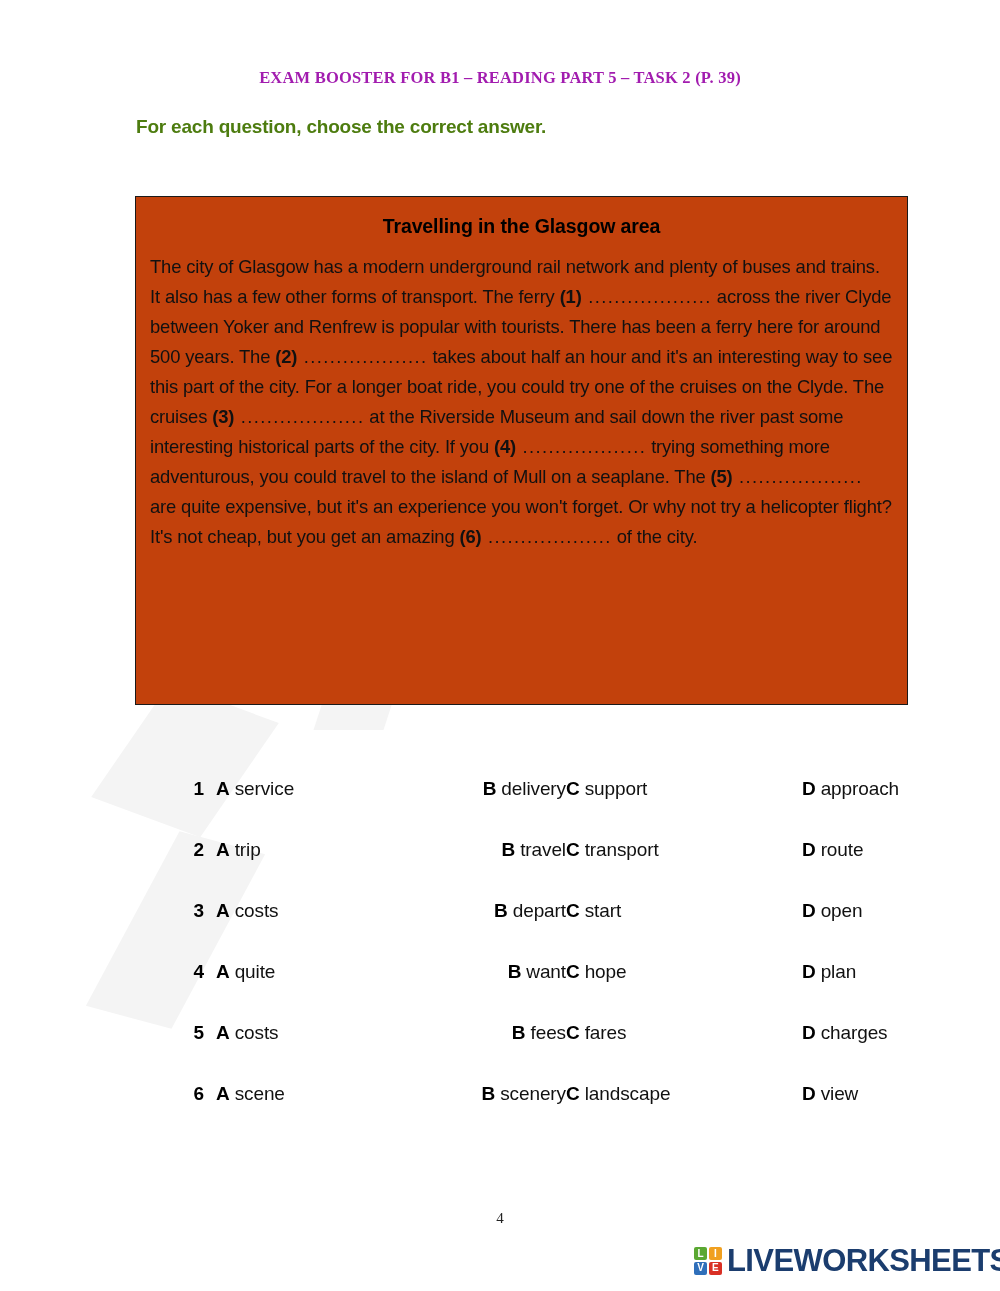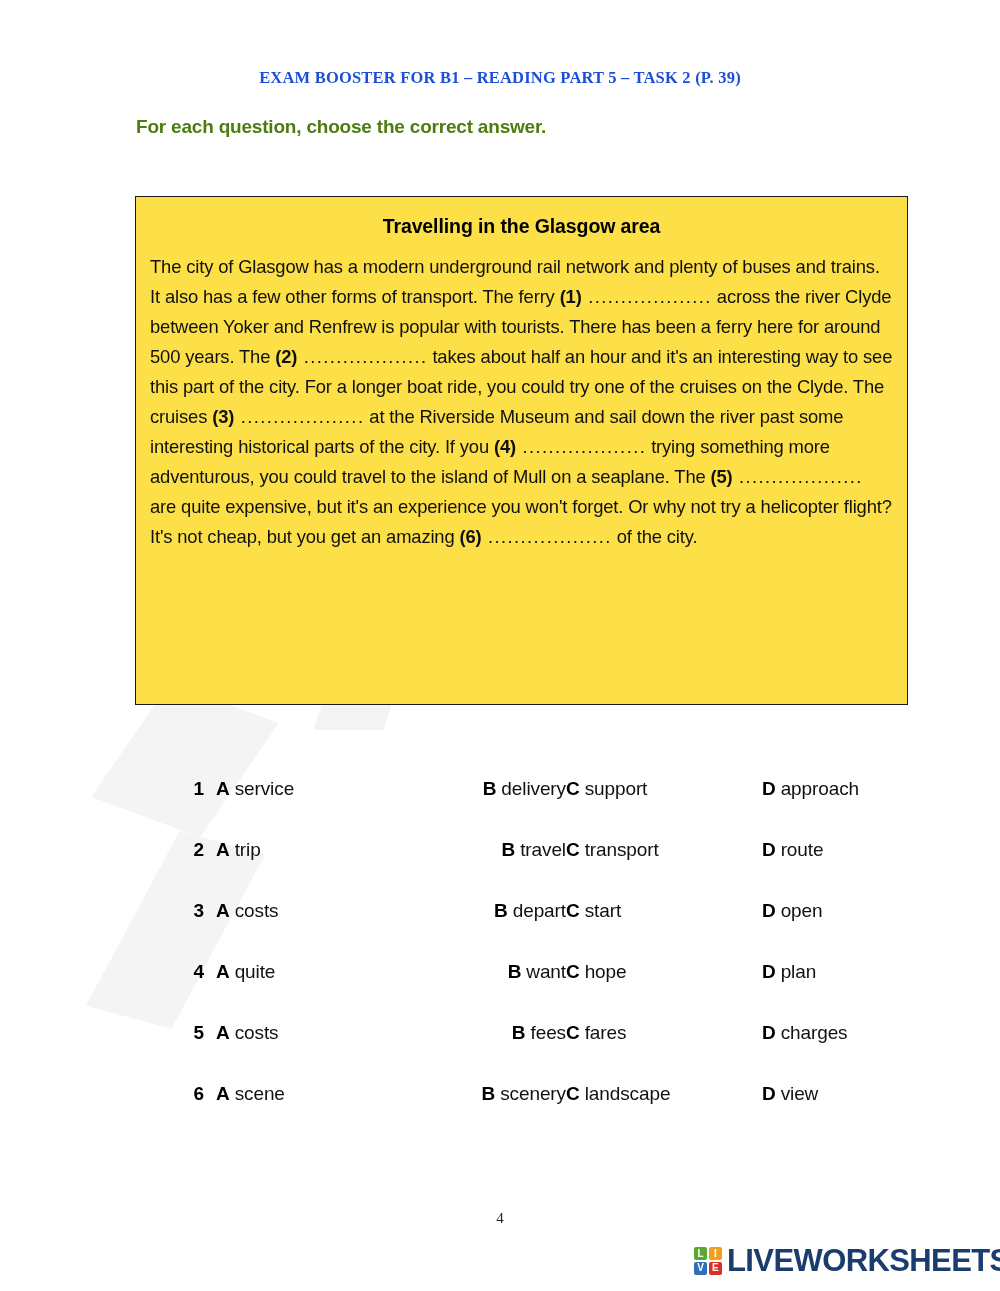--- a/index.html
+++ b/index.html
@@ -46,21 +46,21 @@
 
   .doc-header {
     position: absolute;
     left: 0; right: 0;
     top: 68px;
     text-align: center;
     font-family: "Liberation Serif", serif;
     font-weight: bold;
     font-size: 16.5px;
     letter-spacing: 0.2px;
-    color: #1d4ed8;
+    color: #a21caf;
   }
 
   .instruction {
     position: absolute;
     left: 136px;
     top: 116px;
     font-size: 19px;
     font-weight: bold;
     font-stretch: condensed;
     letter-spacing: -0.2px;
@@ -68,21 +68,21 @@
   }
 
   .passage-box {
     position: absolute;
     left: 135px;
     top: 196px;
     width: 773px;
     height: 509px;
     border: 1.6px solid #1a1a1a;
     box-sizing: border-box;
-    background: #fde047;
+    background: #c2410c;
   }
   .passage-title {
     margin-top: 18px;
     text-align: center;
     font-size: 19.5px;
     font-weight: bold;
     font-stretch: condensed;
     letter-spacing: -0.1px;
     color: #000000;
   }
@@ -133,21 +133,21 @@
     white-space: nowrap;
   }
   .opt .letter {
     font-weight: bold;
     margin-right: 5px;
     color: #000000;
   }
   .opt-a { flex: 0 0 171px; }
   .opt-b { flex: 0 0 179px; text-align: right; }
   .opt-c { flex: 0 0 196px; margin-top: 28px; }
-  .opt-d { flex: 0 0 auto; }
+  .opt-d { flex: 0 0 auto; margin-left: 40px; }
 
   .page-number {
     position: absolute;
     left: 0; right: 0;
     top: 1210px;
     text-align: center;
     font-family: "Liberation Serif", serif;
     font-size: 15px;
     color: #222222;
   }

